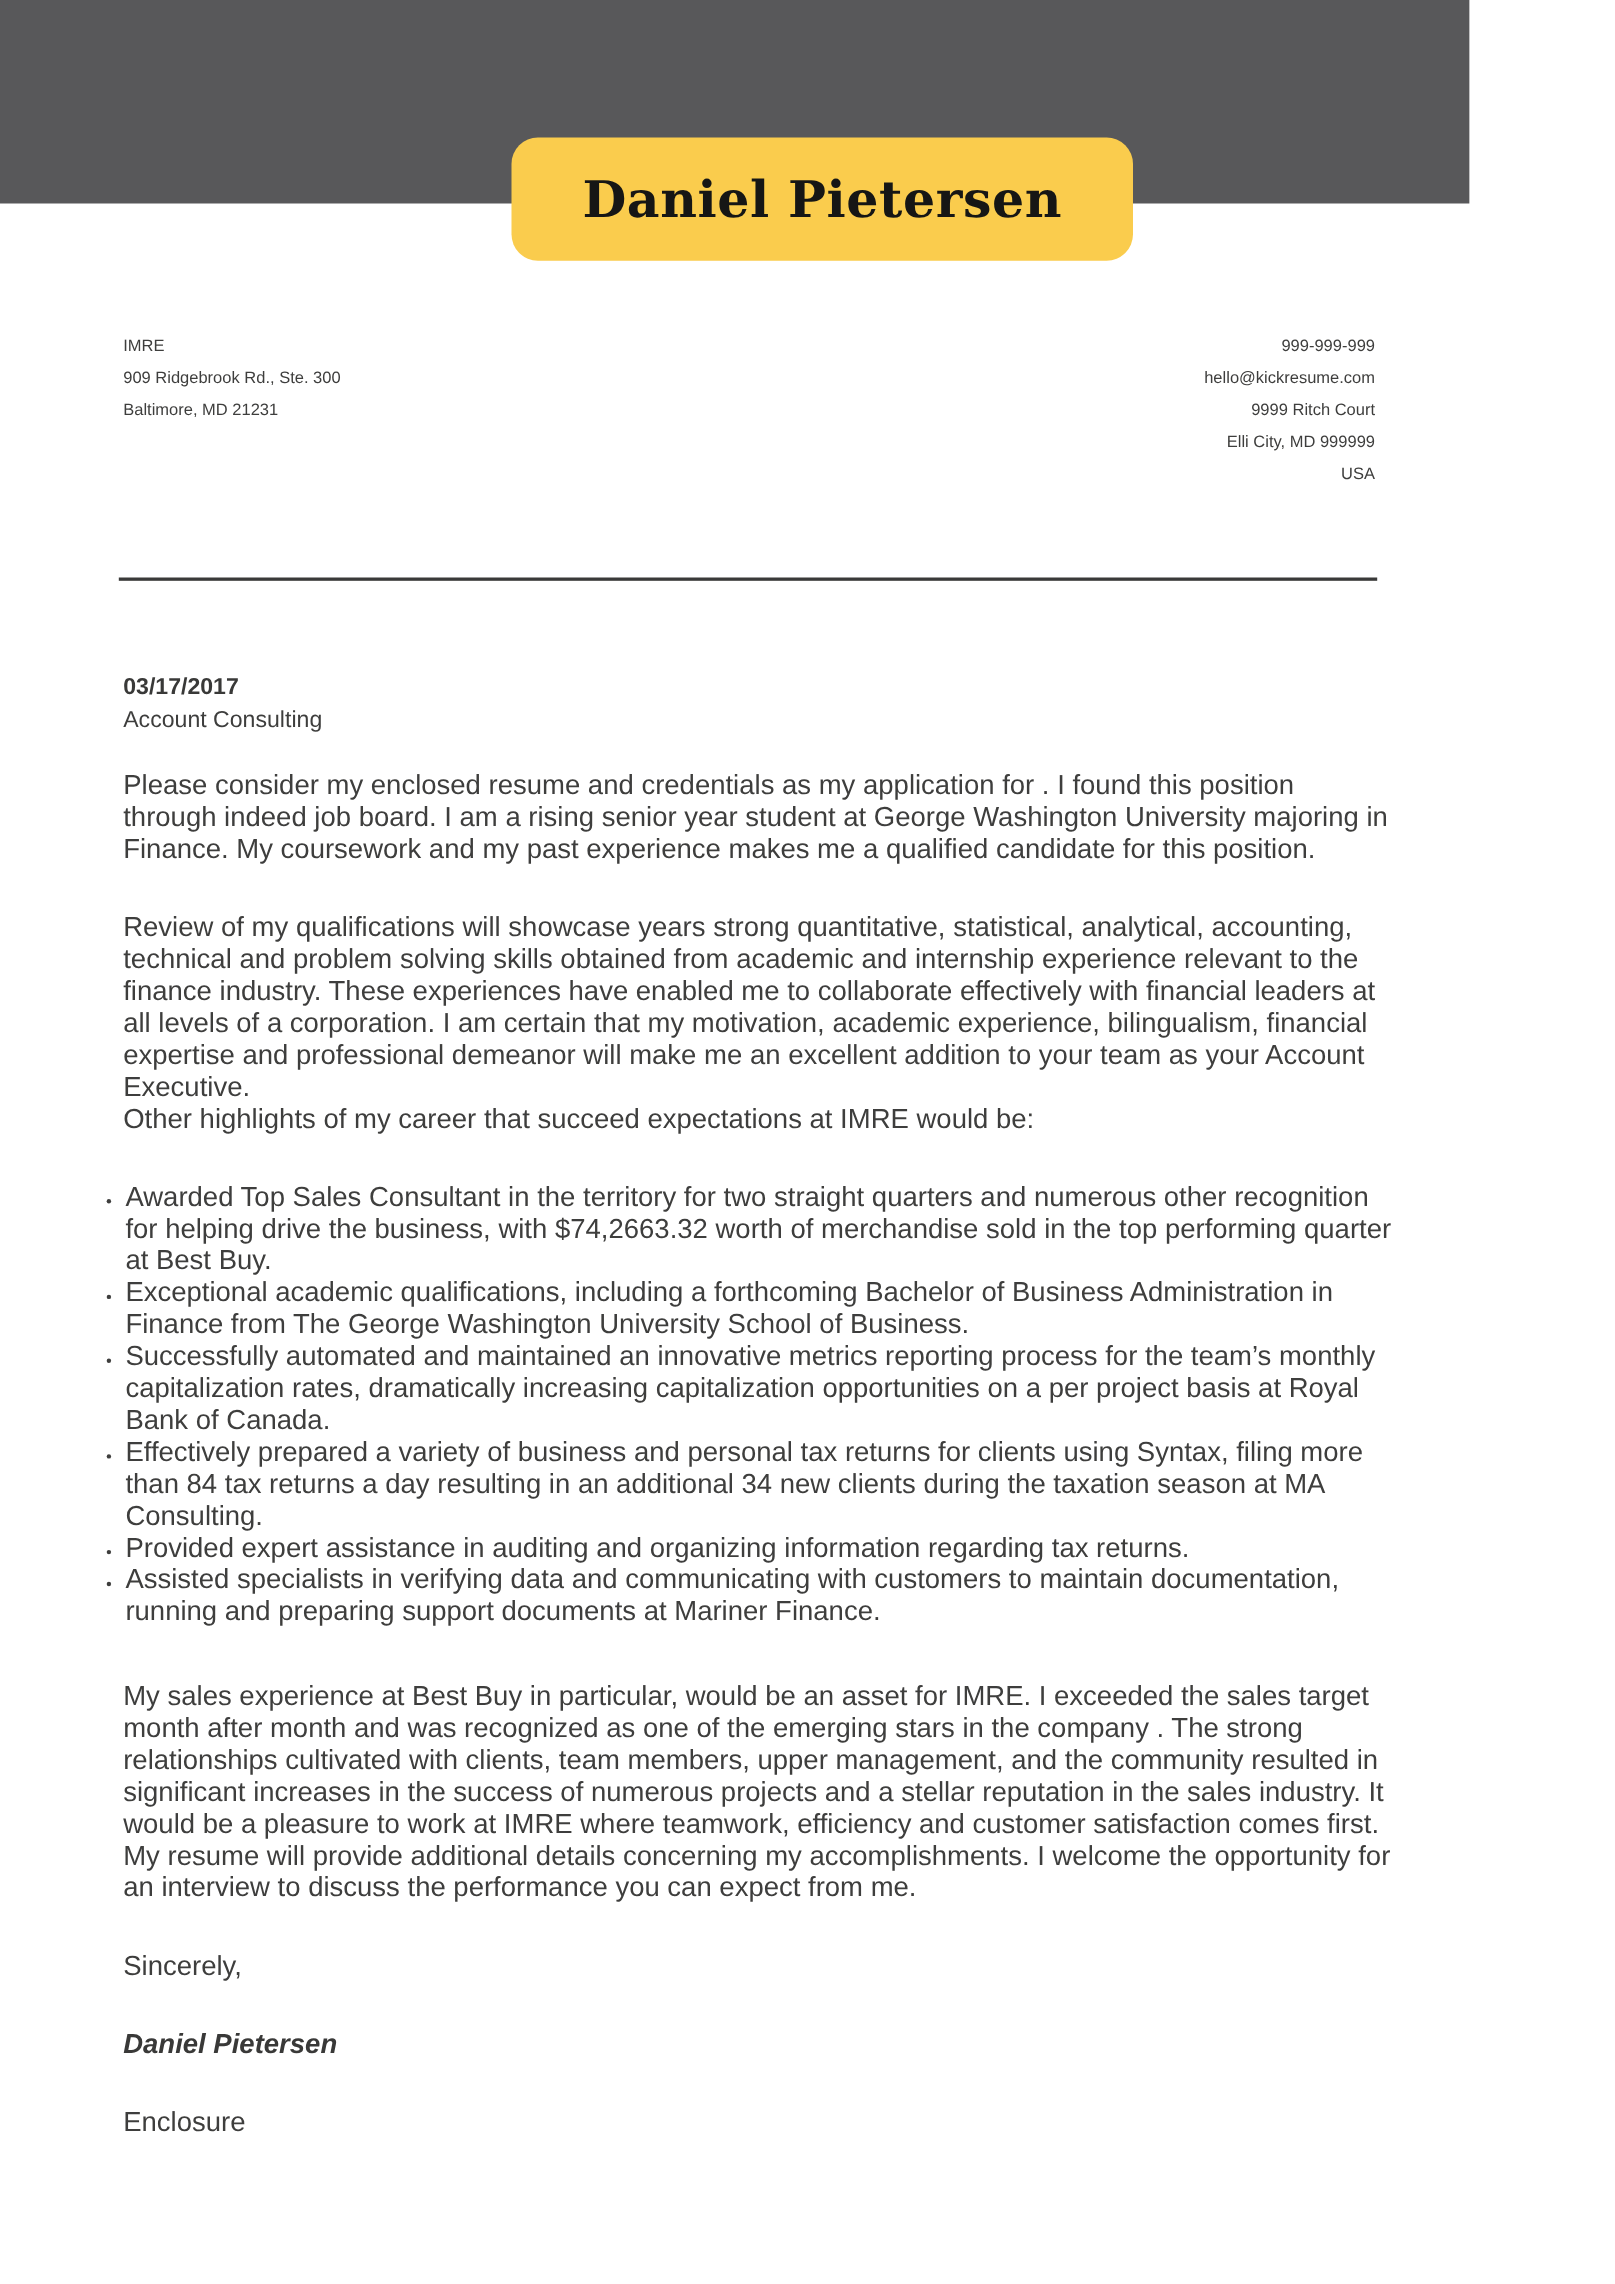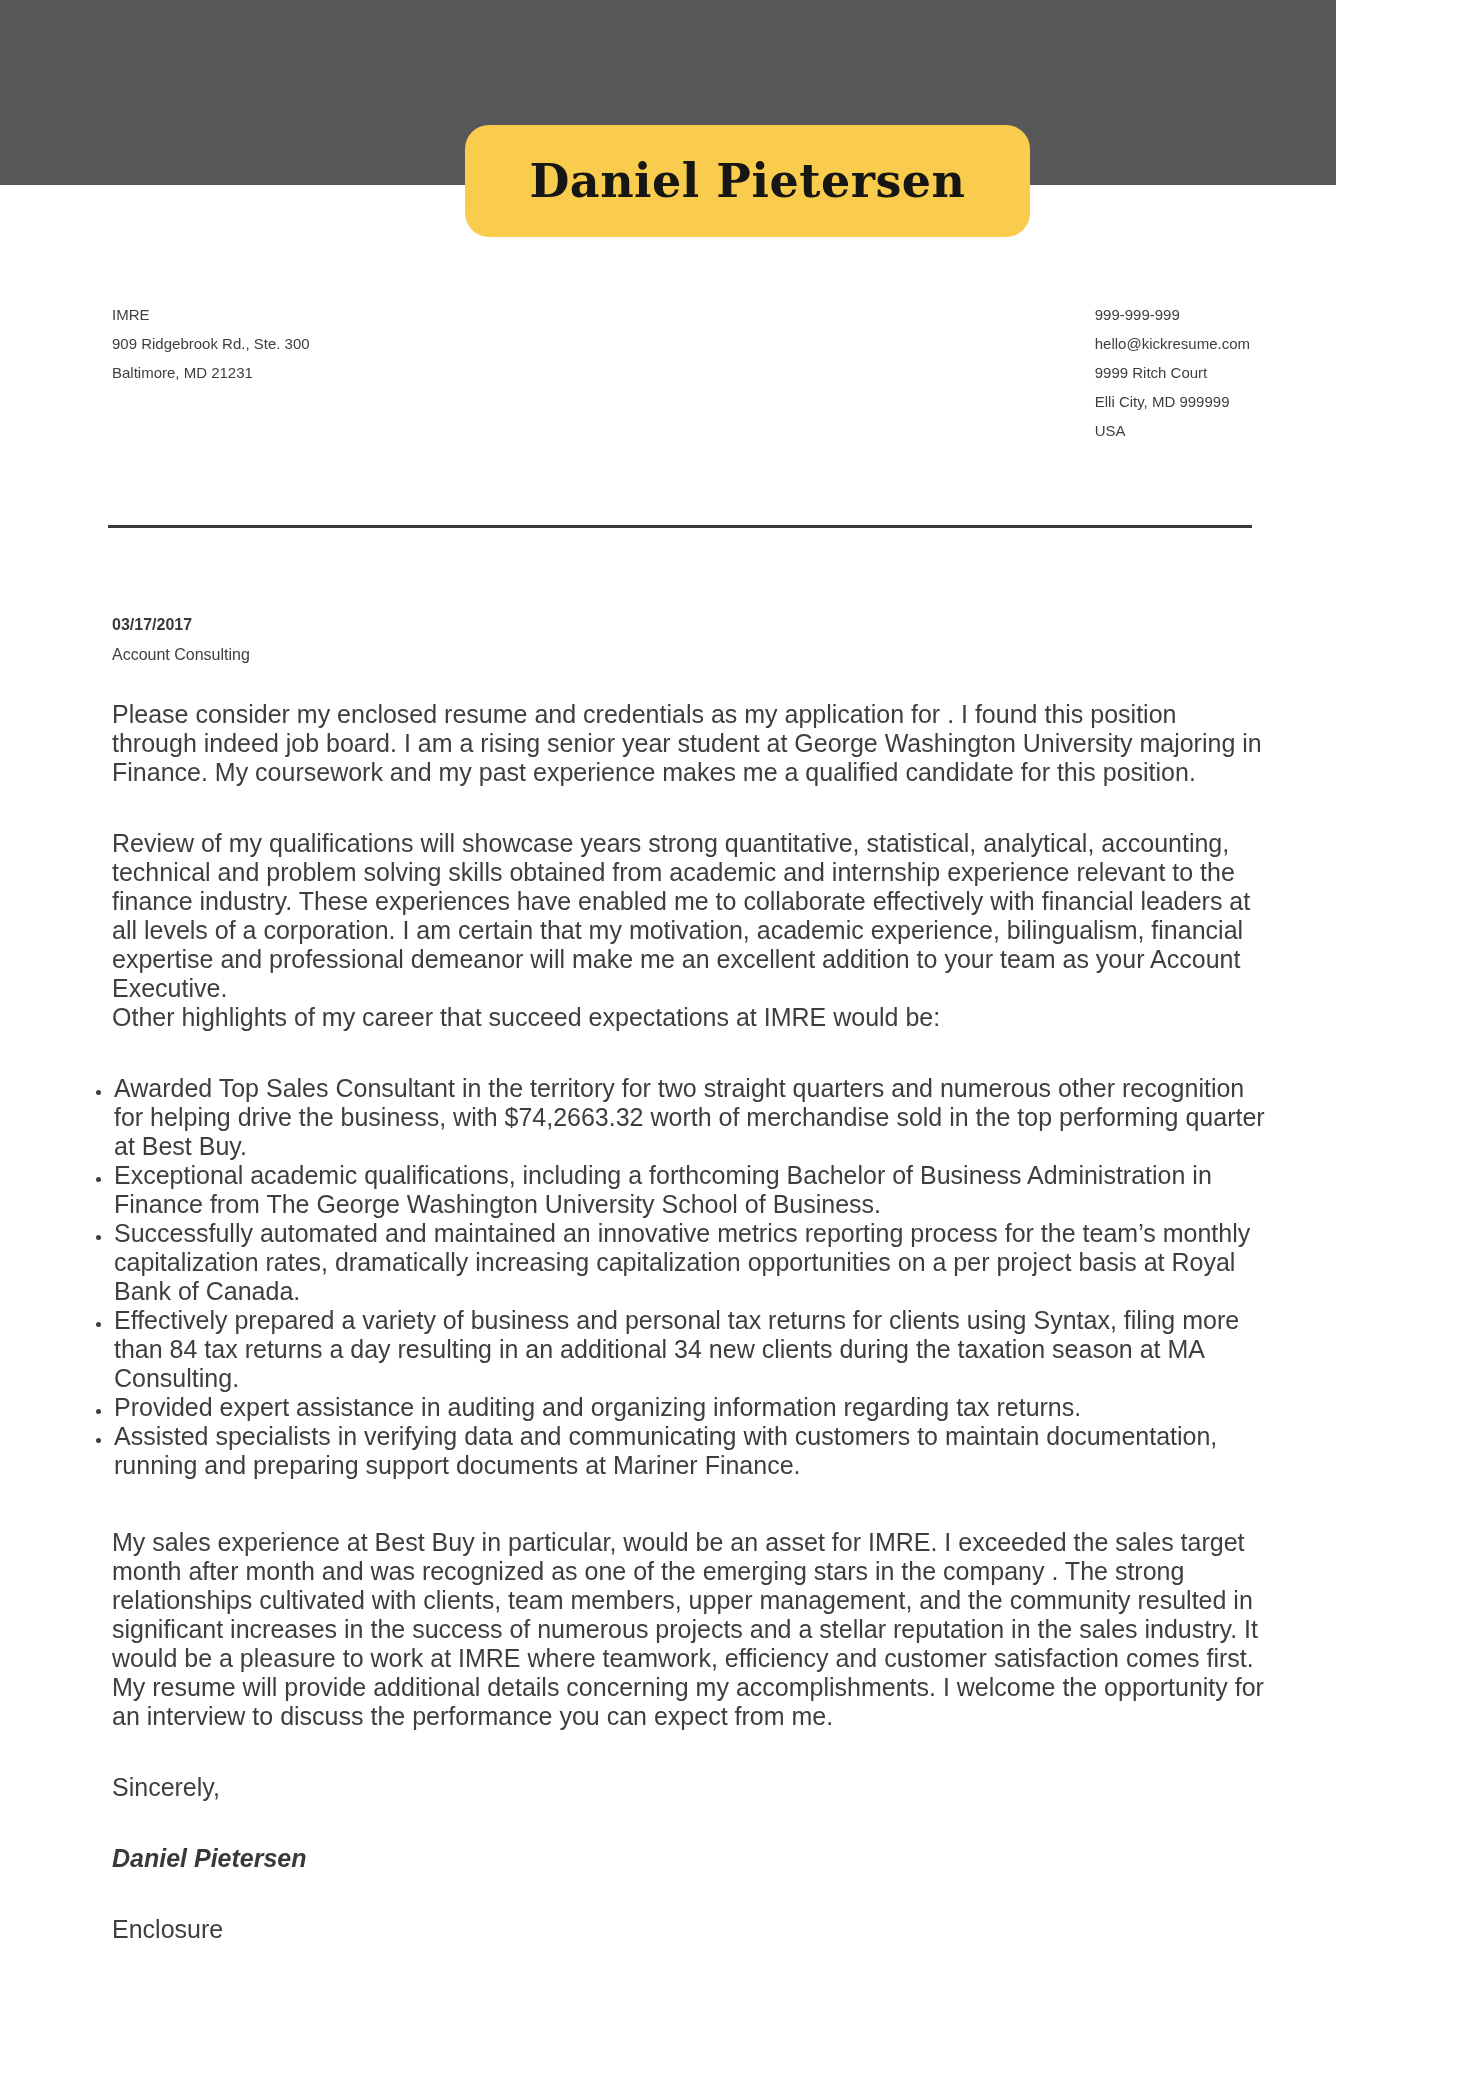--- a/index.html
+++ b/index.html
@@ -46,38 +46,38 @@
   .contact-row {
     position: absolute;
     top: 300px;
     left: 112px;
     right: 86px;
     display: flex;
     justify-content: space-between;
     font-size: 15px;
     line-height: 29px;
   }
-  .sender-contact { }
+  .sender-contact { text-align: right; }
   .divider {
     position: absolute;
     top: 525px;
     left: 108px;
     right: 84px;
     height: 3px;
     background: #3a3a39;
     border: none;
     margin: 0;
     padding: 0;
   }
   .date-block {
     position: absolute;
     top: 610px;
     left: 112px;
     right: 86px;
-    font-size: 16px;
+    font-size: 21px;
     line-height: 30px;
   }
   .date-line { font-weight: 700; color: #393938; }
   .letter-body {
     position: absolute;
     top: 700px;
     left: 112px;
     right: 68px;
     font-size: 25px;
     line-height: 29px;

